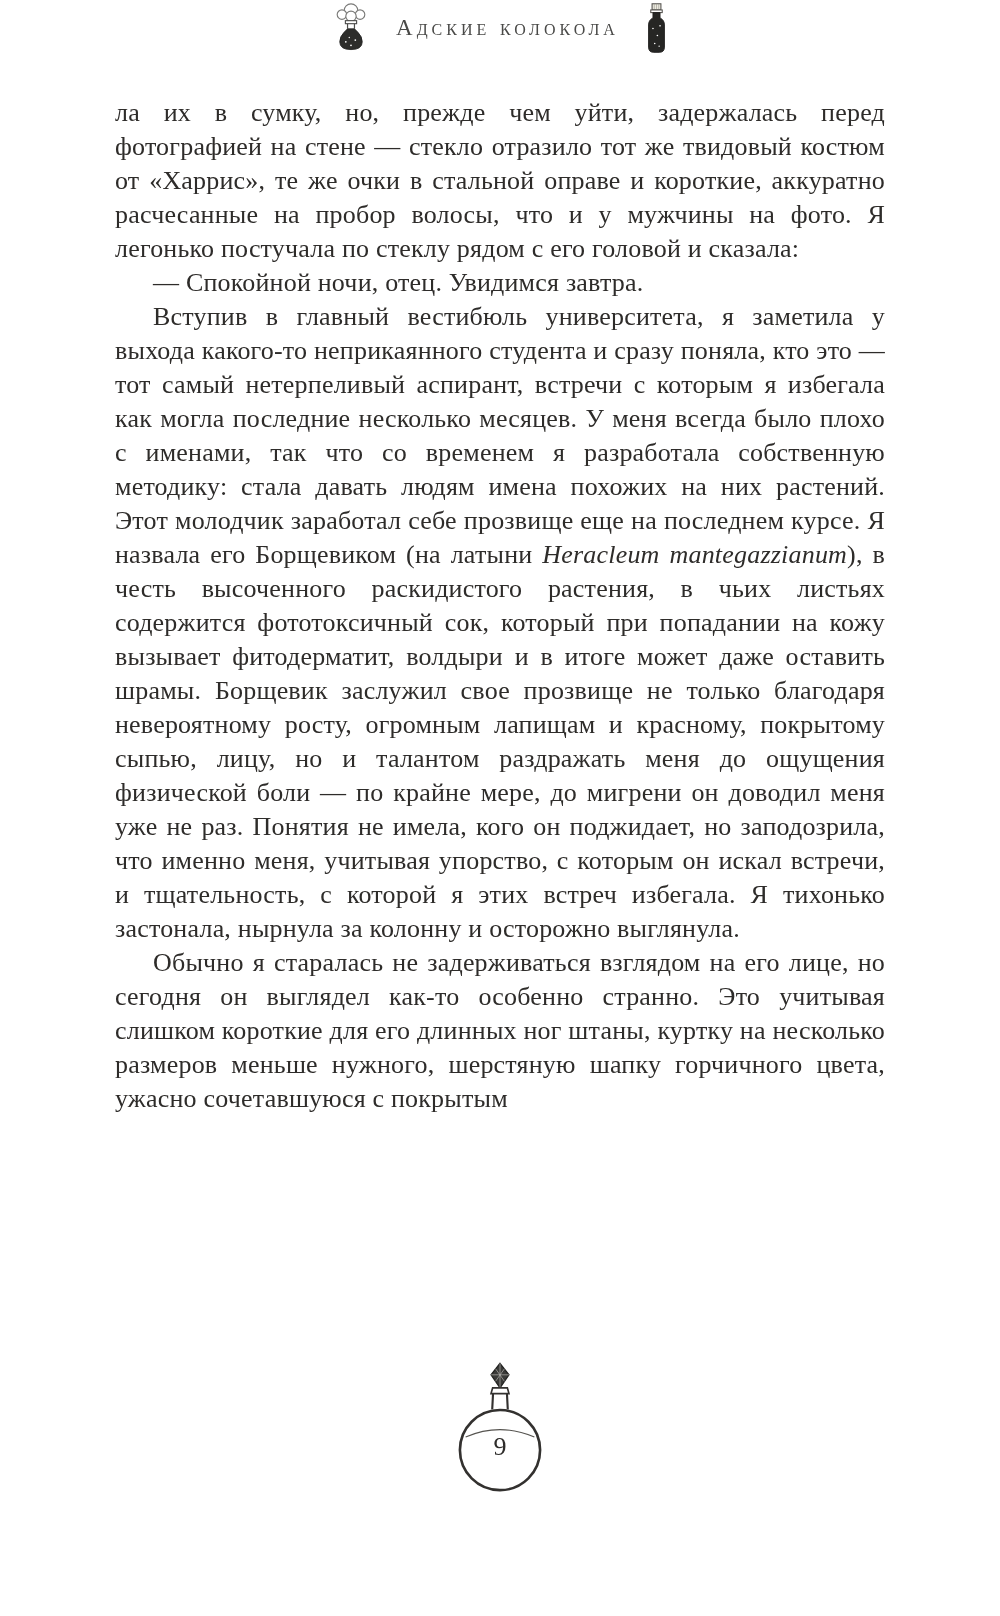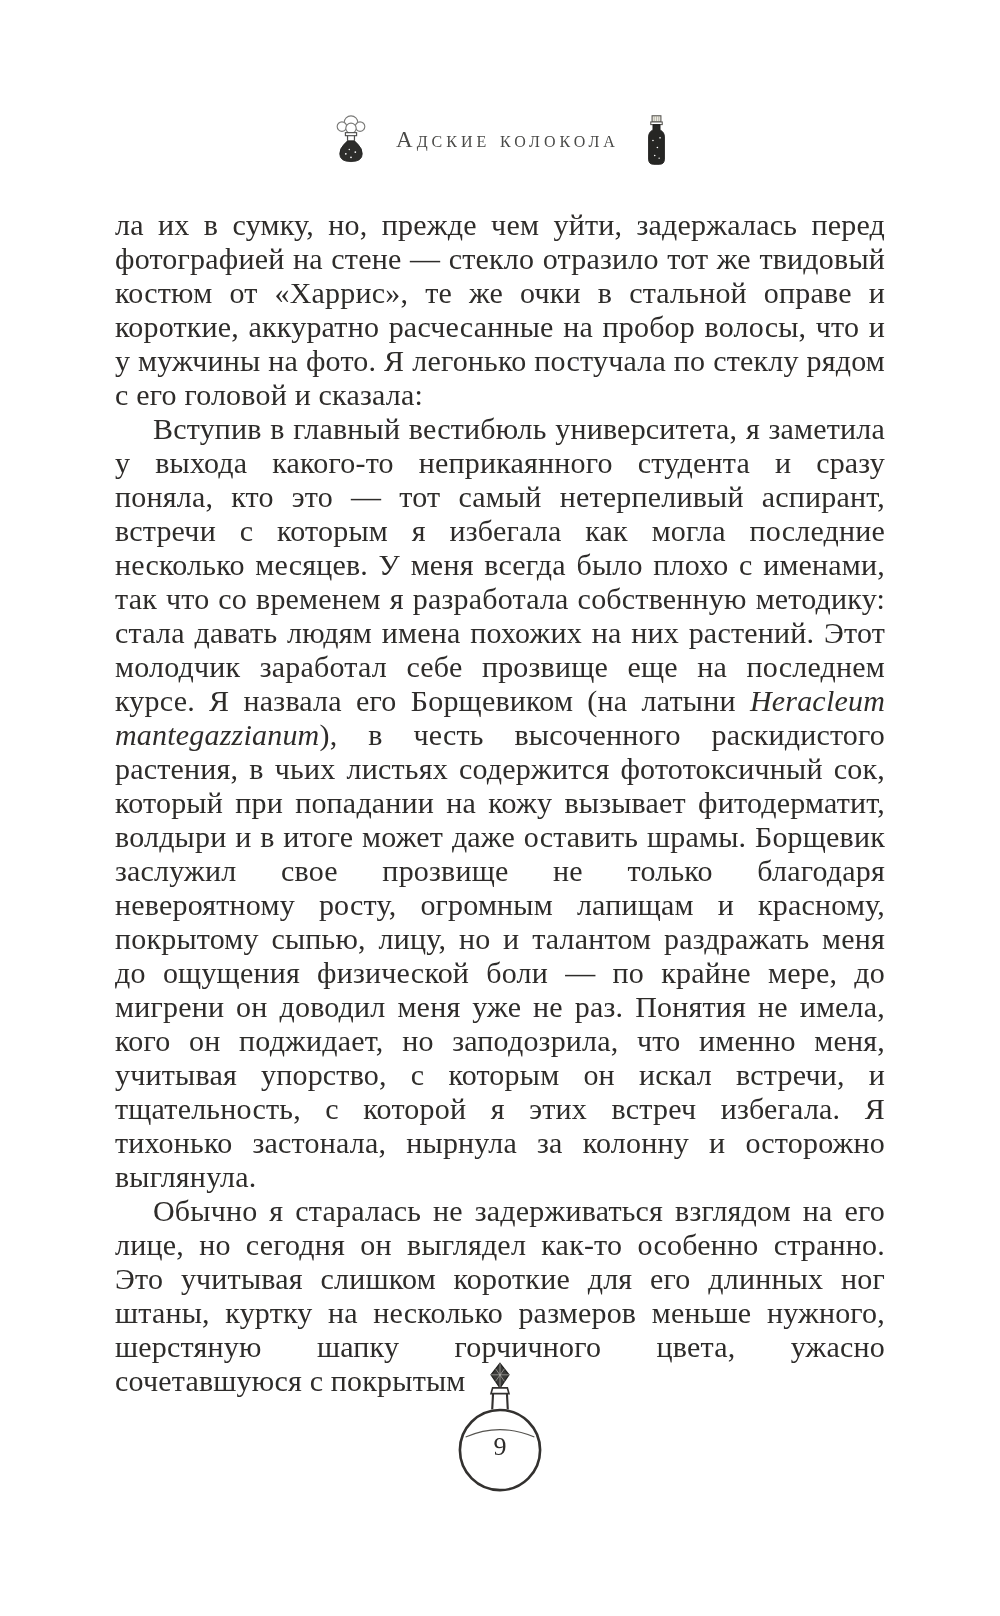--- a/index.html
+++ b/index.html
@@ -15,39 +15,38 @@
     background: #ffffff;
     overflow: hidden;
     font-family: "Liberation Serif", "DejaVu Serif", serif;
     color: #2e2c2a;
   }
   .page-header {
     display: flex;
     align-items: center;
     justify-content: center;
     gap: 26px;
-    padding-top: 112px;
     height: 56px;
   }
   .page-header .hdr-icon {
     display: inline-flex;
     align-items: center;
   }
   .book-title {
     margin: 0;
     font-size: 23px;
     font-weight: normal;
     font-variant: small-caps;
     letter-spacing: 4px;
     color: #4a4a48;
     white-space: nowrap;
   }
   .text-block {
     margin: 40px 115px 0 115px;
-    font-size: 30px;
+    font-size: 26px;
     line-height: 34px;
     text-align: justify;
     letter-spacing: 0.2px;
     hyphens: auto;
   }
   .text-block p {
     margin: 0;
     text-indent: 38px;
   }
   .text-block p.no-indent {
@@ -121,20 +120,21 @@
         <circle cx="14" cy="38" r="0.9" fill="#ffffff"></circle>
         <circle cx="17" cy="27" r="0.9" fill="#ffffff"></circle>
         <circle cx="11" cy="47" r="0.9" fill="#ffffff"></circle>
         <circle cx="16" cy="50" r="0.8" fill="#ffffff"></circle>
       </svg>
     </span>
   </header>
 
   <main class="text-block">
     <p class="no-indent">ла их в сумку, но, прежде чем уйти, задержалась перед фотографией на стене — стекло отразило тот же твидовый костюм от «Харрис», те же очки в стальной оправе и короткие, аккуратно расчесанные на пробор волосы, что и у мужчины на фото. Я легонько постучала по стеклу рядом с его головой и сказала:</p>
+    <p>— Спокойной ночи, отец. Увидимся завтра.</p>
     <p><span>Вступив в главный вестибюль университета, я заметила у выхода какого-то неприкаянного студента и сразу поняла, кто это — тот самый нетерпеливый аспирант, встречи с которым я избегала как могла последние несколько месяцев. У меня всегда было плохо с именами, так что со временем я разработала собственную методику: стала давать людям имена похожих на них растений. Этот молодчик заработал себе прозвище еще на последнем курсе. Я назвала его Борщевиком (на латыни </span><em>Heracleum mantegazzianum</em><span>), в честь высоченного раскидистого растения, в чьих листьях содержится фототоксичный сок, который при попадании на кожу вызывает фитодерматит, волдыри и в итоге может даже оставить шрамы. Борщевик заслужил свое прозвище не только благодаря невероятному росту, огромным лапищам и красному, покрытому сыпью, лицу, но и талантом раздражать меня до ощущения физической боли — по крайне мере, до мигрени он доводил меня уже не раз. Понятия не имела, кого он поджидает, но заподозрила, что именно меня, учитывая упорство, с которым он искал встречи, и тщательность, с которой я этих встреч избегала. Я тихонько застонала, нырнула за колонну и осторожно выглянула.</span></p>
     <p>Обычно я старалась не задерживаться взглядом на его лице, но сегодня он выглядел как-то особенно странно. Это учитывая слишком короткие для его длинных ног штаны, куртку на несколько размеров меньше нужного, шерстяную шапку горчичного цвета, ужасно сочетавшуюся с покрытым</p>
   </main>
 
   <footer class="page-footer">
     <div class="flask">
       <svg viewBox="0 0 110 166" aria-hidden="true">
         <polygon points="55,4 66,18 55,34 44,18" fill="#3a3a38" stroke="#222220" stroke-width="1.5"></polygon>
         <path d="M55,4 L55,34 M44,18 L66,18 M49.5,10.5 L60.5,26 M60.5,10.5 L49.5,26" stroke="#b9b7b2" stroke-width="0.8" fill="none"></path>
         <path d="M46,34 L64,34 L66,41 L44,41 Z" fill="#ffffff" stroke="#33312f" stroke-width="2"></path>

